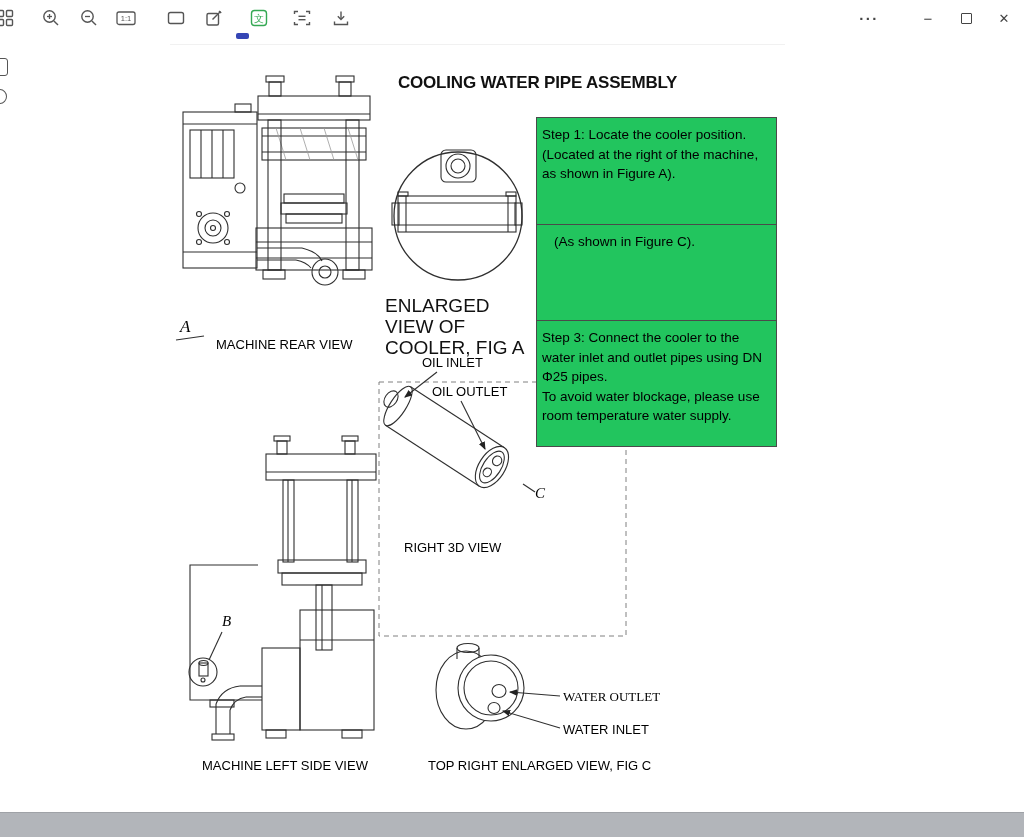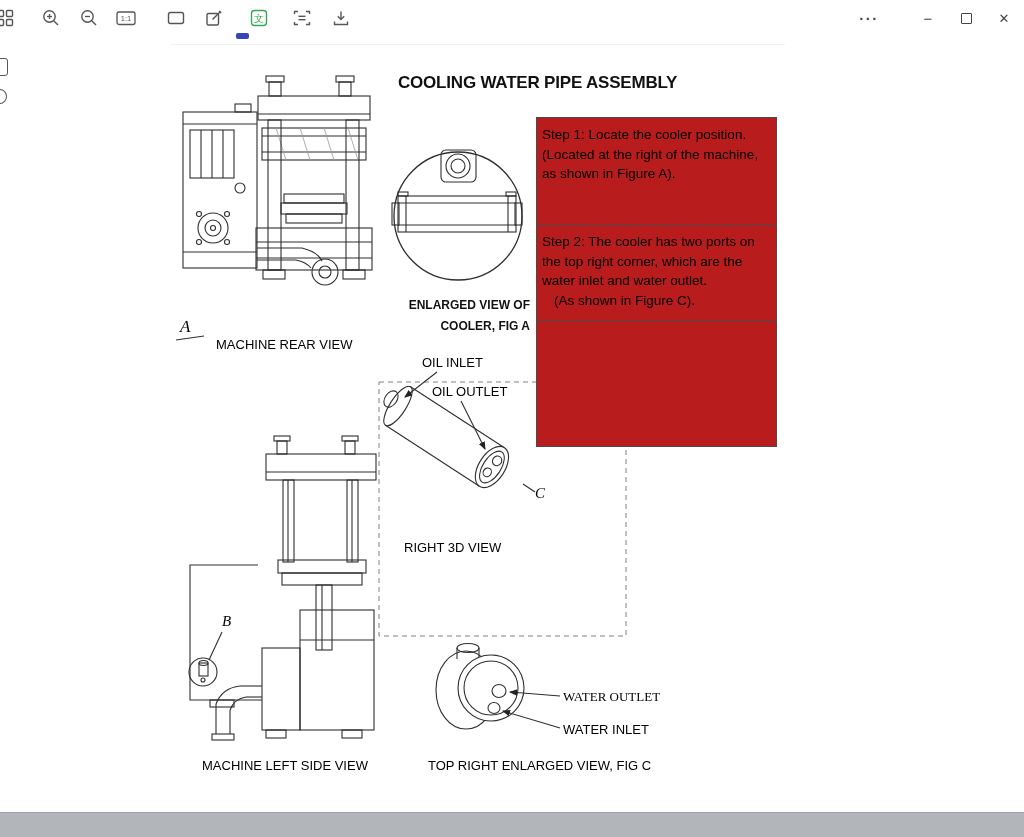--- a/index.html
+++ b/index.html
@@ -18,25 +18,25 @@
   
   .edge-icon { position:absolute; z-index:6; }
 
   
   .canvas { position:absolute; left:0; top:0; width:1024px; height:812px; background:#fff; }
   .line-art { position:absolute; left:0; top:0; }
 
   .lbl { position:absolute; font-size:13px; color:#000; white-space:nowrap; }
   .title { position:absolute; left:398px; top:49px; font-size:17px; font-weight:bold; letter-spacing:-0.2px; white-space:nowrap;margin-top:24px; }
   .marker { position:absolute; font-family:"Liberation Serif",serif; font-style:italic; color:#000; }
-  .caption-2l { position:absolute; left:385px; top:295px; width:145px; text-align:right; font-size:12px; line-height:21px;font-weight:bold; }
+  .caption-2l { position:absolute; left:385px; top:295px; width:145px; text-align:left; font-size:19px; line-height:21px; }
 
   
   .steps { position:absolute; left:536px; top:117px; width:241px; }
-  .step-box { border:1px solid #4a4a4a; padding:7px 4px 4px 5px; font-size:13.5px; line-height:19.5px; color:#000; background:#b91c1c; }
+  .step-box { border:1px solid #4a4a4a; padding:7px 4px 4px 5px; font-size:13.5px; line-height:19.5px; color:#000; background:#22c55e; }
   .step-box + .step-box { margin-top:-1px; }
   .step-1 { min-height:108px; }
   .step-2 { min-height:97px; }
   .step-3 { min-height:127px; }
   .step-box p { margin:0; }
   .note-indent { padding-left:12px; }
   .note-gap { margin-top:6px; }
 
   
   .bottombar { position:absolute; left:0; top:812px; width:1024px; height:25px; background:#b2b5ba; border-top:1px solid #9fa2a7; z-index:10; }
@@ -214,24 +214,25 @@
 
   <div class="lbl" style="left:563px; top:689px;font-family:Liberation Serif, serif;">WATER OUTLET</div>
   <div class="lbl" style="left:563px; top:722px;">WATER INLET</div>
 
   <div class="steps">
     <div class="step-box step-1">
       <p>Step 1: Locate the cooler position.</p>
       <p>(Located at the right of the machine, as shown in Figure A).</p>
     </div>
     <div class="step-box step-2">
-      <p>Step 2: The cooler has two ports on the top right corner, which are the water inlet and water outlet.</p>
       <p class="note-indent">(As shown in Figure C).</p>
     </div>
     <div class="step-box step-3">
+      <p>Step 3: Connect the cooler to the water inlet and outlet pipes using DN Φ25 pipes.</p>
+      <p class="note-gap">To avoid water blockage, please use room temperature water supply.</p>
     </div>
   </div>
 </div>
 
 <div class="toolbar">
 
   <span class="tb-btn" style="left:-7px">
     <svg width="20" height="20" viewBox="0 0 20 20">
       <g fill="none" stroke="#555" stroke-width="1.4">
         <rect x="2.5" y="2.5" width="6" height="6" rx="1"></rect>

